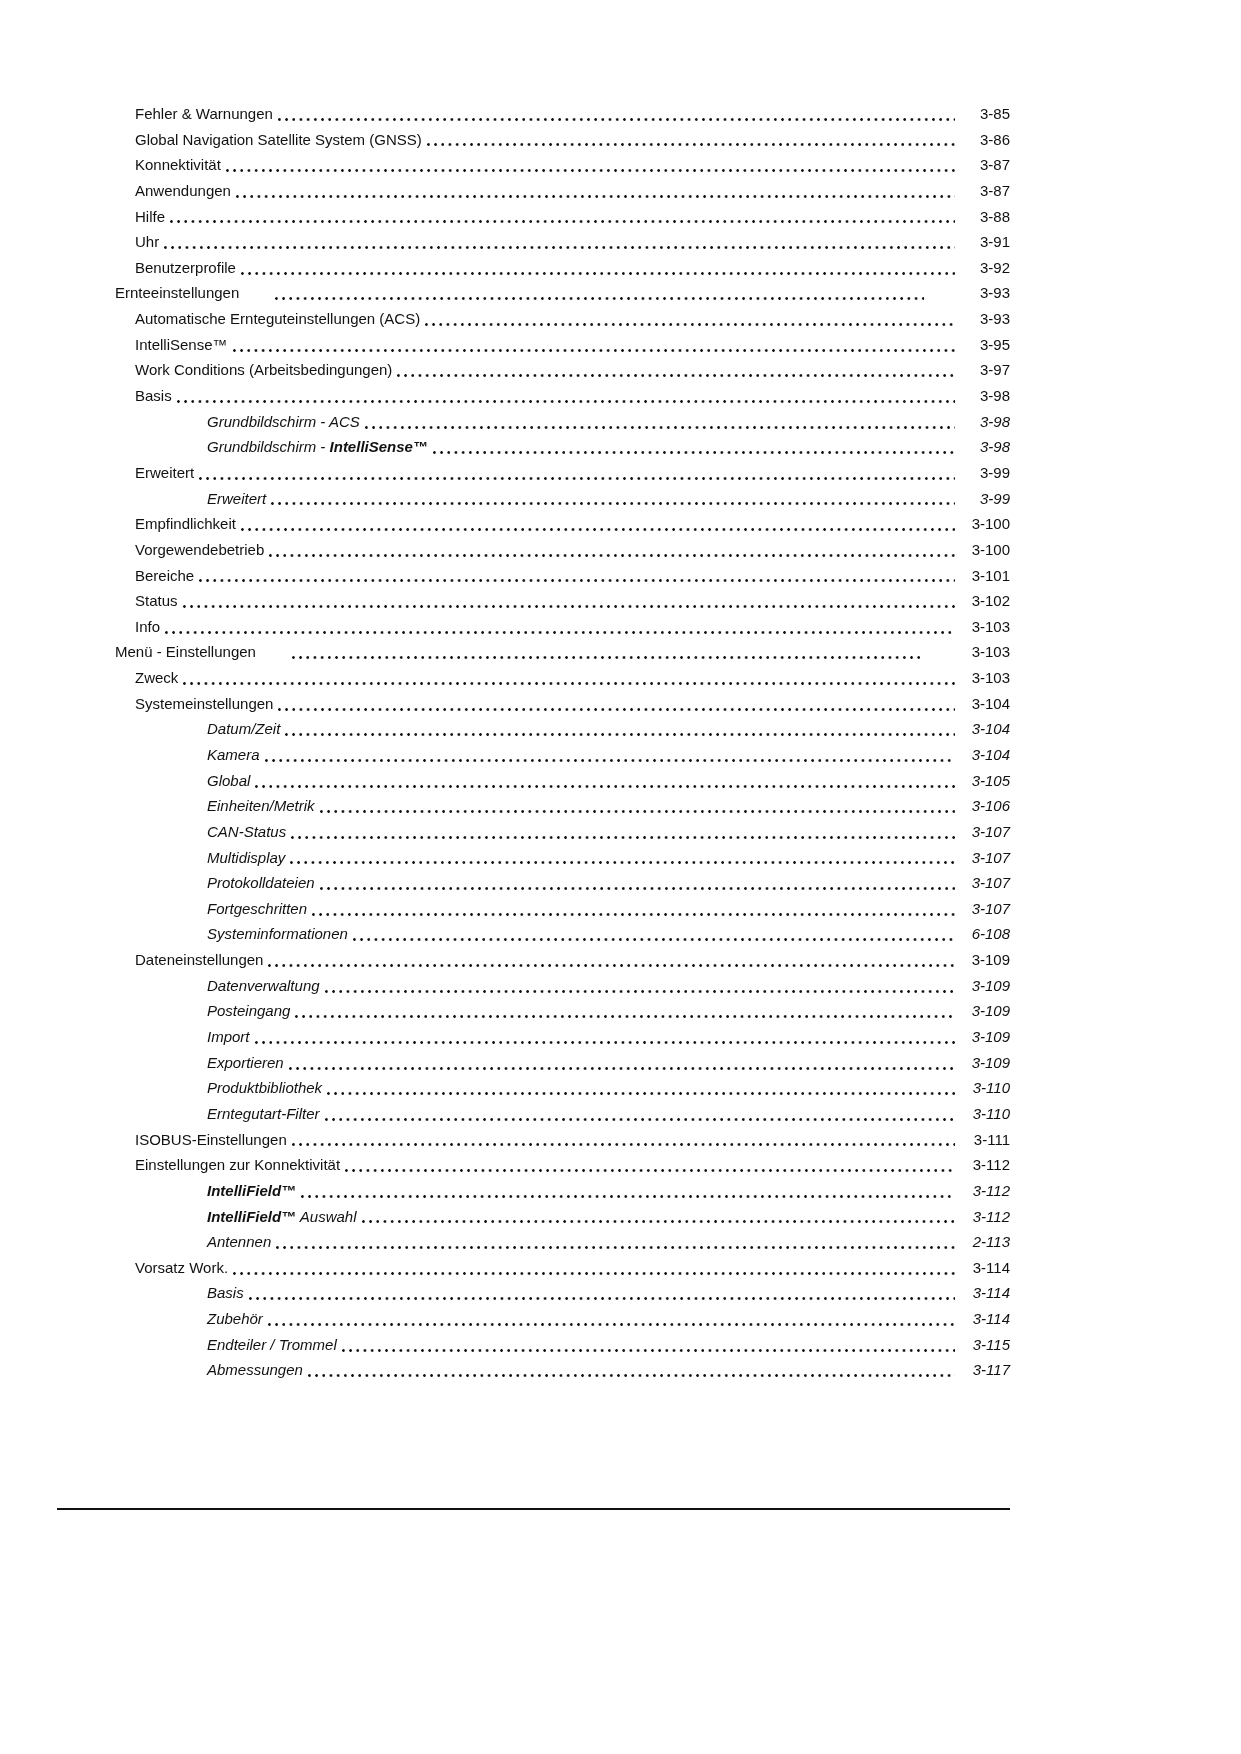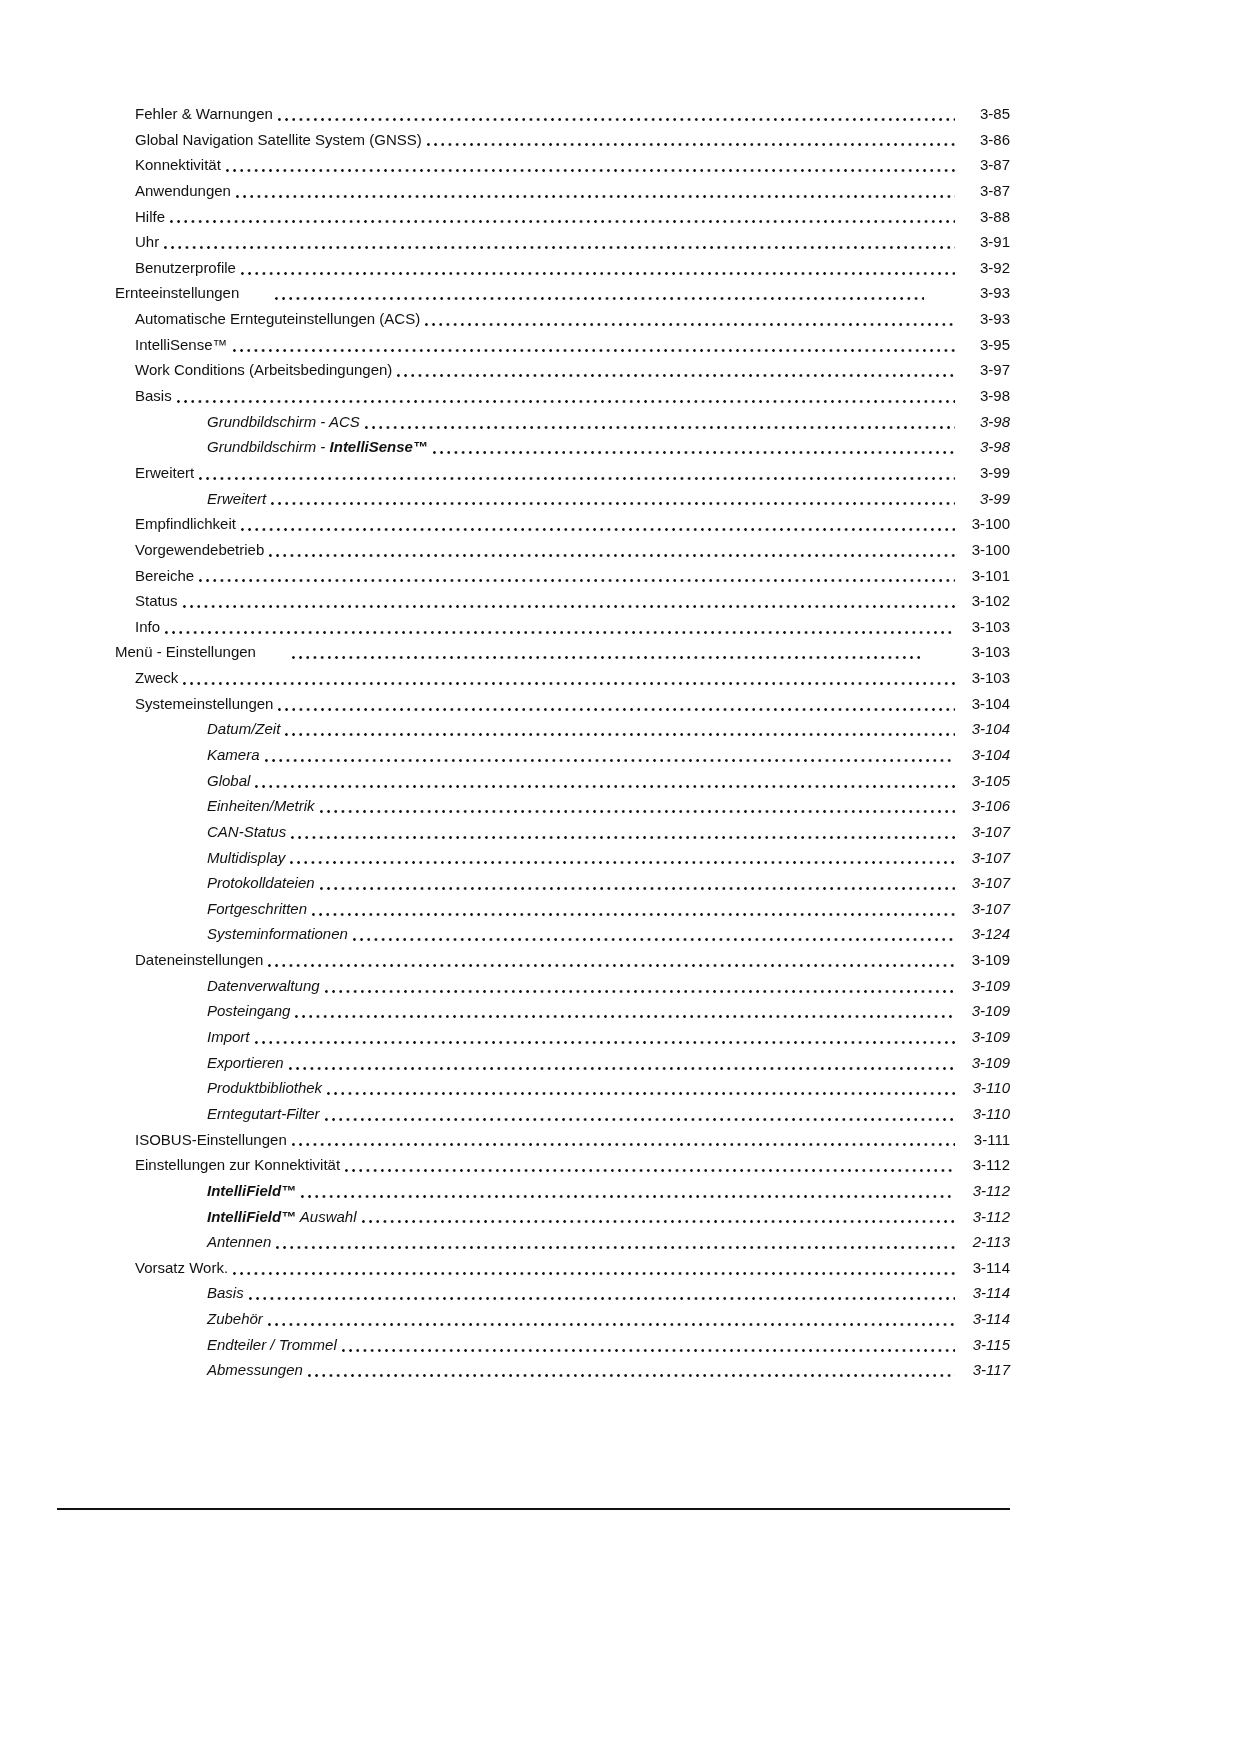--- a/index.html
+++ b/index.html
@@ -217,21 +217,21 @@
         <span class="page-num">3-107</span>
       </div>
       <div class="toc-row lv2">
         <span class="label">Fortgeschritten</span>
         <span class="leader"></span>
         <span class="page-num">3-107</span>
       </div>
       <div class="toc-row lv2">
         <span class="label">Systeminformationen</span>
         <span class="leader"></span>
-        <span class="page-num">3-124</span>
+        <span class="page-num">6-108</span>
       </div>
       <div class="toc-row lv1">
         <span class="label">Dateneinstellungen</span>
         <span class="leader"></span>
         <span class="page-num">3-109</span>
       </div>
       <div class="toc-row lv2">
         <span class="label">Datenverwaltung</span>
         <span class="leader"></span>
         <span class="page-num">3-109</span>

